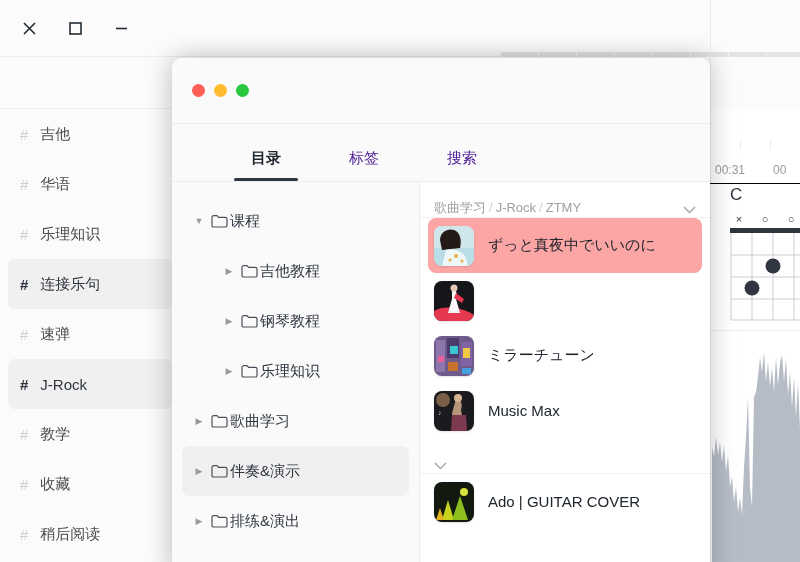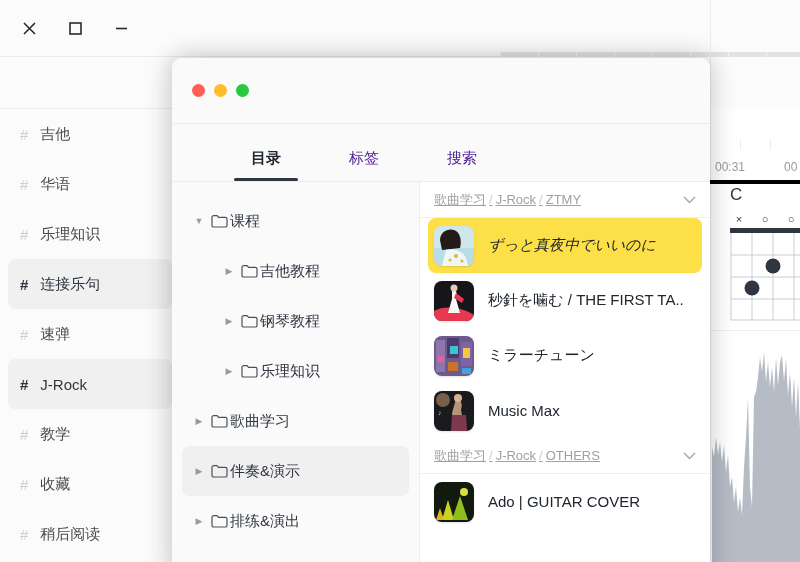--- a/index.html
+++ b/index.html
@@ -60,21 +60,21 @@
   }
   #bg-ruler {
     position: absolute; left: 500px; top: 0; right: 0; height: 57px;
     background: linear-gradient(#fbfbfb, #fbfbfb 52px, #e3e3e3 52px, #e3e3e3 57px);
   }
   .ruler-tick {
     position: absolute; bottom: 0; width: 1px; height: 5px; background: #f4f4f4;
   }
   #bg-timeline {
     position: absolute; left: 710px; top: 140px; right: 0; height: 44px;
-    border-bottom: 4px solid #000000;
+    border-bottom: 1px solid #000000;
   }
   .tl-mark { position: absolute; top: 0; width: 1px; background: #ececec; }
   .tl-time {
     position: absolute; bottom: 6px; font-size: 12px; color: #9a9a9a;
     font-family: "Liberation Sans", sans-serif;
   }
   #bg-vline {
     position: absolute; left: 710px; top: 0px; width: 1px; height: 562px;
     background: #ececec;
   }
@@ -135,32 +135,31 @@
     width: 18px; display: flex; align-items: center; justify-content: center;
     color: #9a9a9a; font-size: 9px; flex: none;
   }
   .folder { width: 22px; flex: none; display: flex; align-items: center; justify-content: center; }
   .tree-label { }
 
   #list-pane {
     flex: 1; background: #ffffff; overflow: hidden; position: relative;
   }
   .group-head {
-    height: 36px; display: flex; align-items: center; padding: 0 14px 0 14px;
+    height: 36px; display: flex; align-items: flex-end; padding: 0 14px 0 14px;
     font-size: 13px; color: #a0a0a0; border-bottom: 1px solid #f0f0f0;
     justify-content: space-between;
-    text-decoration: underline;
   }
   .group-head .crumbs { white-space: nowrap; }
   .group-head .sep { color: #cfcfcf; margin: 0 3px; }
   .song-row {
     height: 55px; display: flex; align-items: center; gap: 14px;
     margin: 0 8px; padding-left: 6px; border-radius: 8px;
   }
-  .song-row.sel { background: #fde047; font-style: italic; }
+  .song-row.sel { background: #fca5a5; }
   .thumb {
     width: 40px; height: 40px; border-radius: 8px; flex: none;
     background: #ddd; overflow: hidden; position: relative;
     box-shadow: 0 1px 2px rgba(0,0,0,0.12);
   }
   .song-title {
     font-size: 15px; color: #20262e; white-space: nowrap; overflow: hidden;
     text-overflow: ellipsis;
   }
 </style>
@@ -181,21 +180,21 @@
       <div class="ruler-tick" style="left: 228px;"></div>
       <div class="ruler-tick" style="left: 266px;"></div>
     </div>
   <div id="bg-vline"></div>
 
   <div id="bg-timeline">
     <div class="tl-mark" style="left:0px;  top:0; height:16px;"></div>
     <div class="tl-mark" style="left:30px; top:0; height:10px;"></div>
     <div class="tl-mark" style="left:60px; top:0; height:10px;"></div>
     <div class="tl-time" style="left:5px;">00:31</div>
-    <div class="tl-time" style="left:74px;text-align:right;">00</div>
+    <div class="tl-time" style="left:63px;text-align:right;">00</div>
   </div>
 
   <div id="bg-chord">
     <div class="chord-name">C</div>
     <div class="chord-open-row">
       <span>×</span>
       <span>○</span>
       <span>○</span>
     </div>
     <svg width="112" height="94">
@@ -413,21 +412,20 @@
       <div class="song-row">
         <span class="thumb">
           <svg width="40" height="40" viewBox="0 0 40 40">
             <rect width="40" height="40" fill="#15151a"></rect>
             <path d="M0 30 C10 24 28 26 40 34 L40 40 H0 Z" fill="#e63950"></path>
             <path d="M18 8 C22 8 24 12 22 18 L26 32 H14 L18 18 Z" fill="#f7f7f7"></path>
             <circle cx="20" cy="7" r="3.5" fill="#e8c9b8"></circle>
             <path d="M22 12 L30 18 L28 22 L20 17 Z" fill="#e63950"></path>
           </svg>
         </span>
-        <span class="song-title">秒針を噛む / THE FIRST TA..</span>
       </div>
 
       <div class="song-row">
         <span class="thumb">
           <svg width="40" height="40" viewBox="0 0 40 40">
             <rect width="40" height="40" fill="#6e5b8c"></rect>
             <rect x="2" y="4" width="9" height="32" fill="#8e76ad"></rect>
             <rect x="13" y="2" width="12" height="20" fill="#4b3a6b"></rect>
             <rect x="27" y="6" width="11" height="24" fill="#7f63a5"></rect>
             <rect x="16" y="10" width="8" height="8" fill="#39c7d4"></rect>
@@ -448,23 +446,20 @@
             <path d="M22 8 C27 8 29 13 27 19 L31 40 H20 L18 22 Z" fill="#b59477"></path>
             <circle cx="24" cy="7" r="4" fill="#d6b493"></circle>
             <path d="M18 24 L32 24 L33 40 H17 Z" fill="#7d3a4e"></path>
             <text x="4" y="24" font-size="7" fill="#bbb" font-family="serif">♪</text>
           </svg>
         </span>
         <span class="song-title">Music Max</span>
       </div>
 
       <div class="group-head">
-        <span class="crumbs">
-          <span>歌曲学习</span><span class="sep">/</span><span>J-Rock</span><span class="sep">/</span><span>OTHERS</span>
-        </span>
         <span>
           <svg width="13" height="8" viewBox="0 0 13 8">
               <path d="M1 1 L6.5 6.5 L12 1" stroke="#a9a9a9" stroke-width="1.5" fill="none"></path>
             </svg>
         </span>
       </div>
 
       <div class="song-row">
         <span class="thumb">
           <svg width="40" height="40" viewBox="0 0 40 40">

